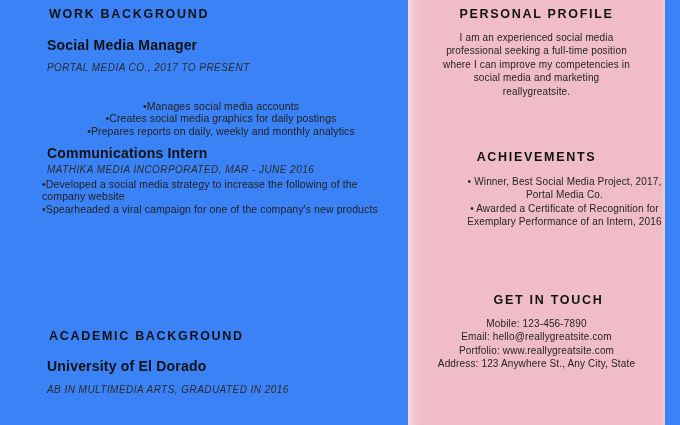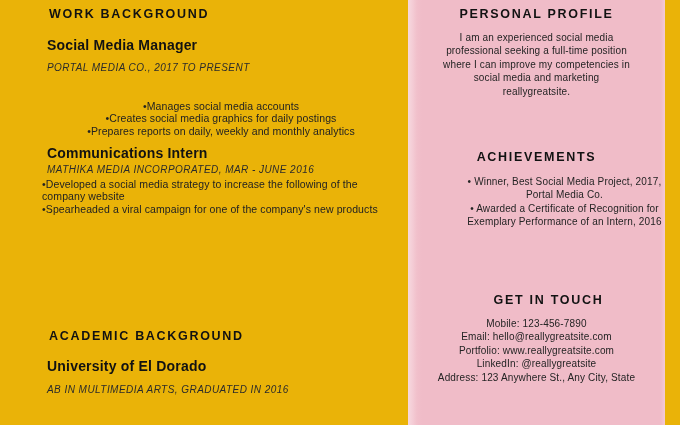--- a/index.html
+++ b/index.html
@@ -4,21 +4,21 @@
 <style>
   html, body {
     margin: 0;
     padding: 0;
     background: #ffffff;
   }
   .page {
     position: relative;
     width: 680px;
     height: 425px;
-    background: #eab308;
+    background: #3b82f6;
     overflow: hidden;
     font-family: "Liberation Sans", sans-serif;
     color: #1d1d1f;
   }
   .pink-panel {
     position: absolute;
     left: 408px;
     top: 0;
     width: 257px;
     height: 425px;
@@ -119,17 +119,16 @@
     <div class="r-line">Portal Media Co.</div>
     <div class="r-line">• Awarded a Certificate of Recognition for</div>
     <div class="r-line">Exemplary Performance of an Intern, 2016</div>
   </div>
 
   <div class="abs r-block r-heading" style="top:293px;margin-left:12px;">GET IN TOUCH</div>
   <div class="abs r-block" style="top:317px;">
     <div class="r-line">Mobile: 123-456-7890</div>
     <div class="r-line">Email: hello@reallygreatsite.com</div>
     <div class="r-line">Portfolio: www.reallygreatsite.com</div>
-    <div class="r-line">LinkedIn: @reallygreatsite</div>
     <div class="r-line">Address: 123 Anywhere St., Any City, State</div>
   </div>
 
 </div>
 
 </body></html>

